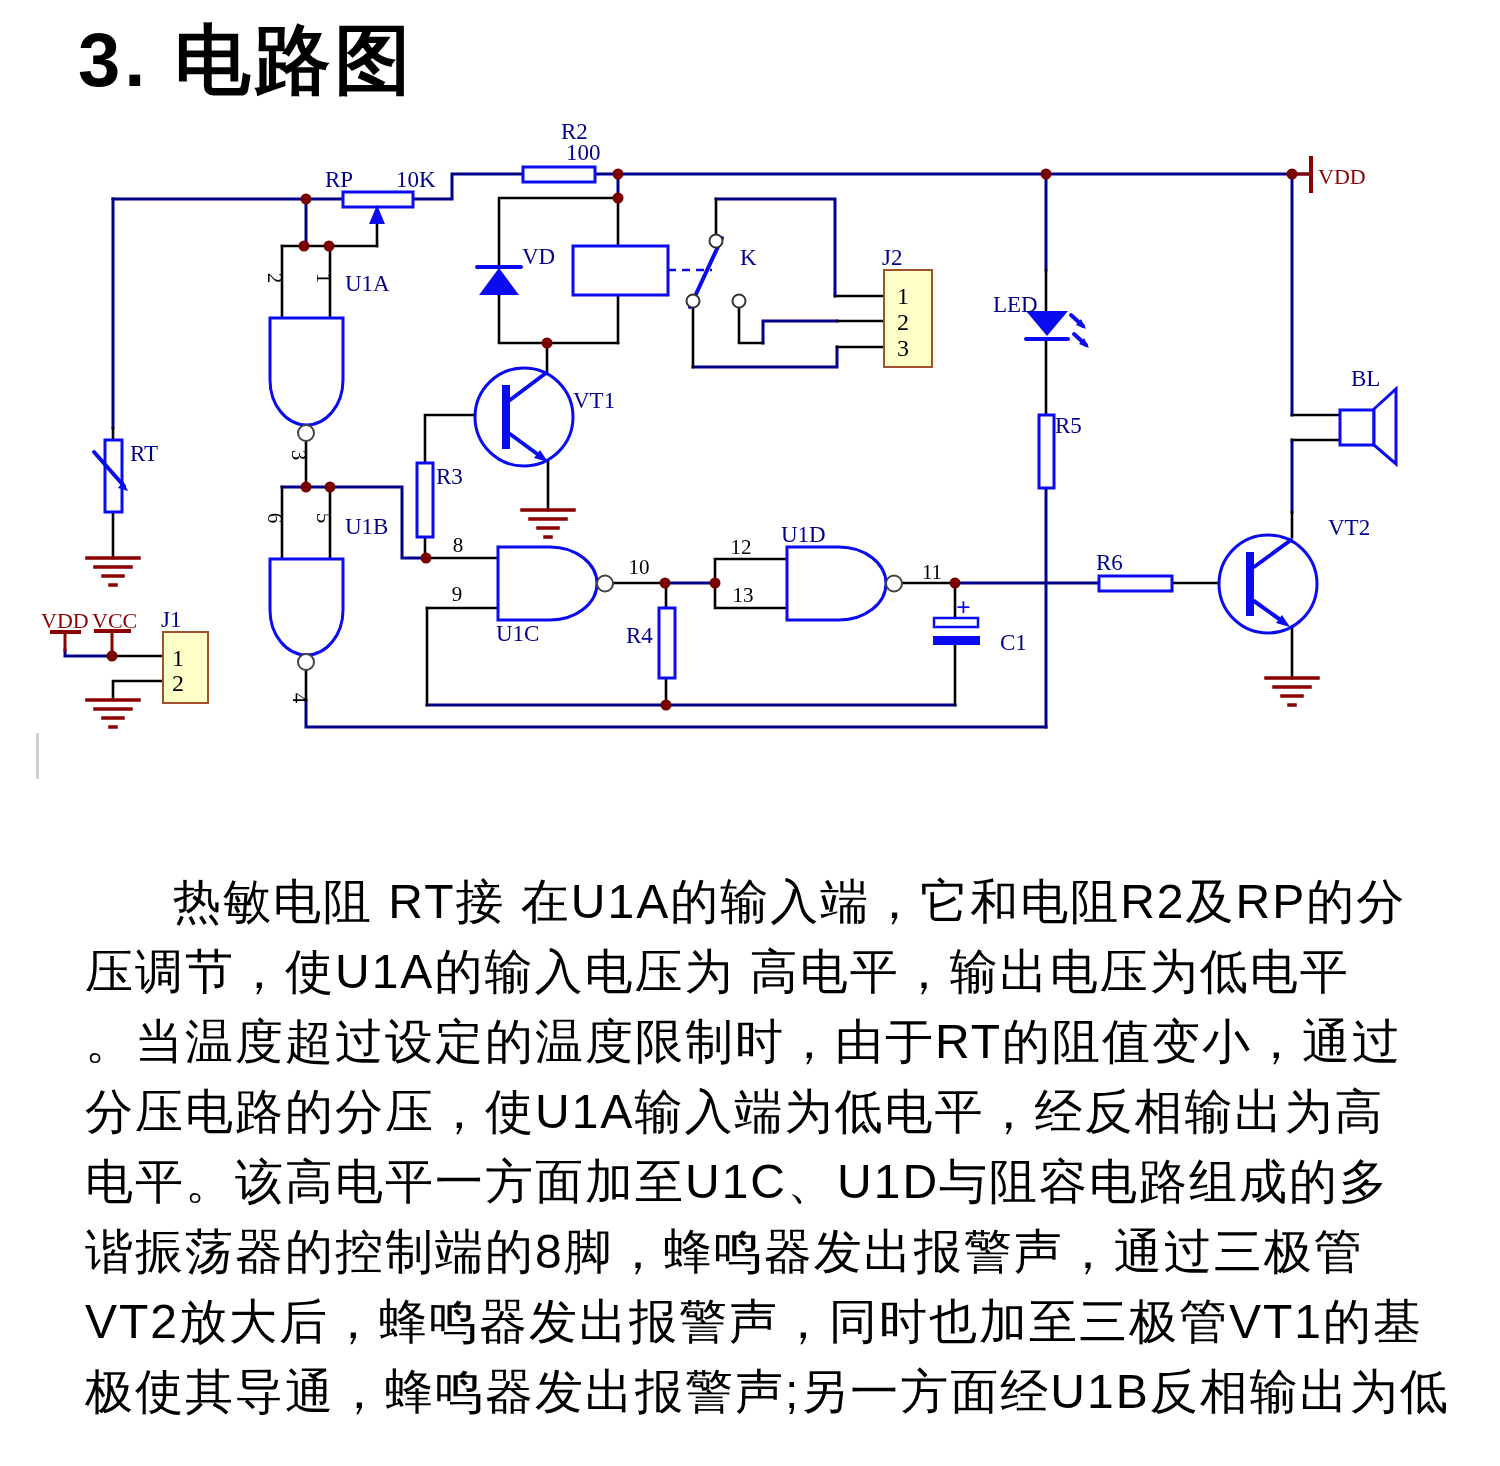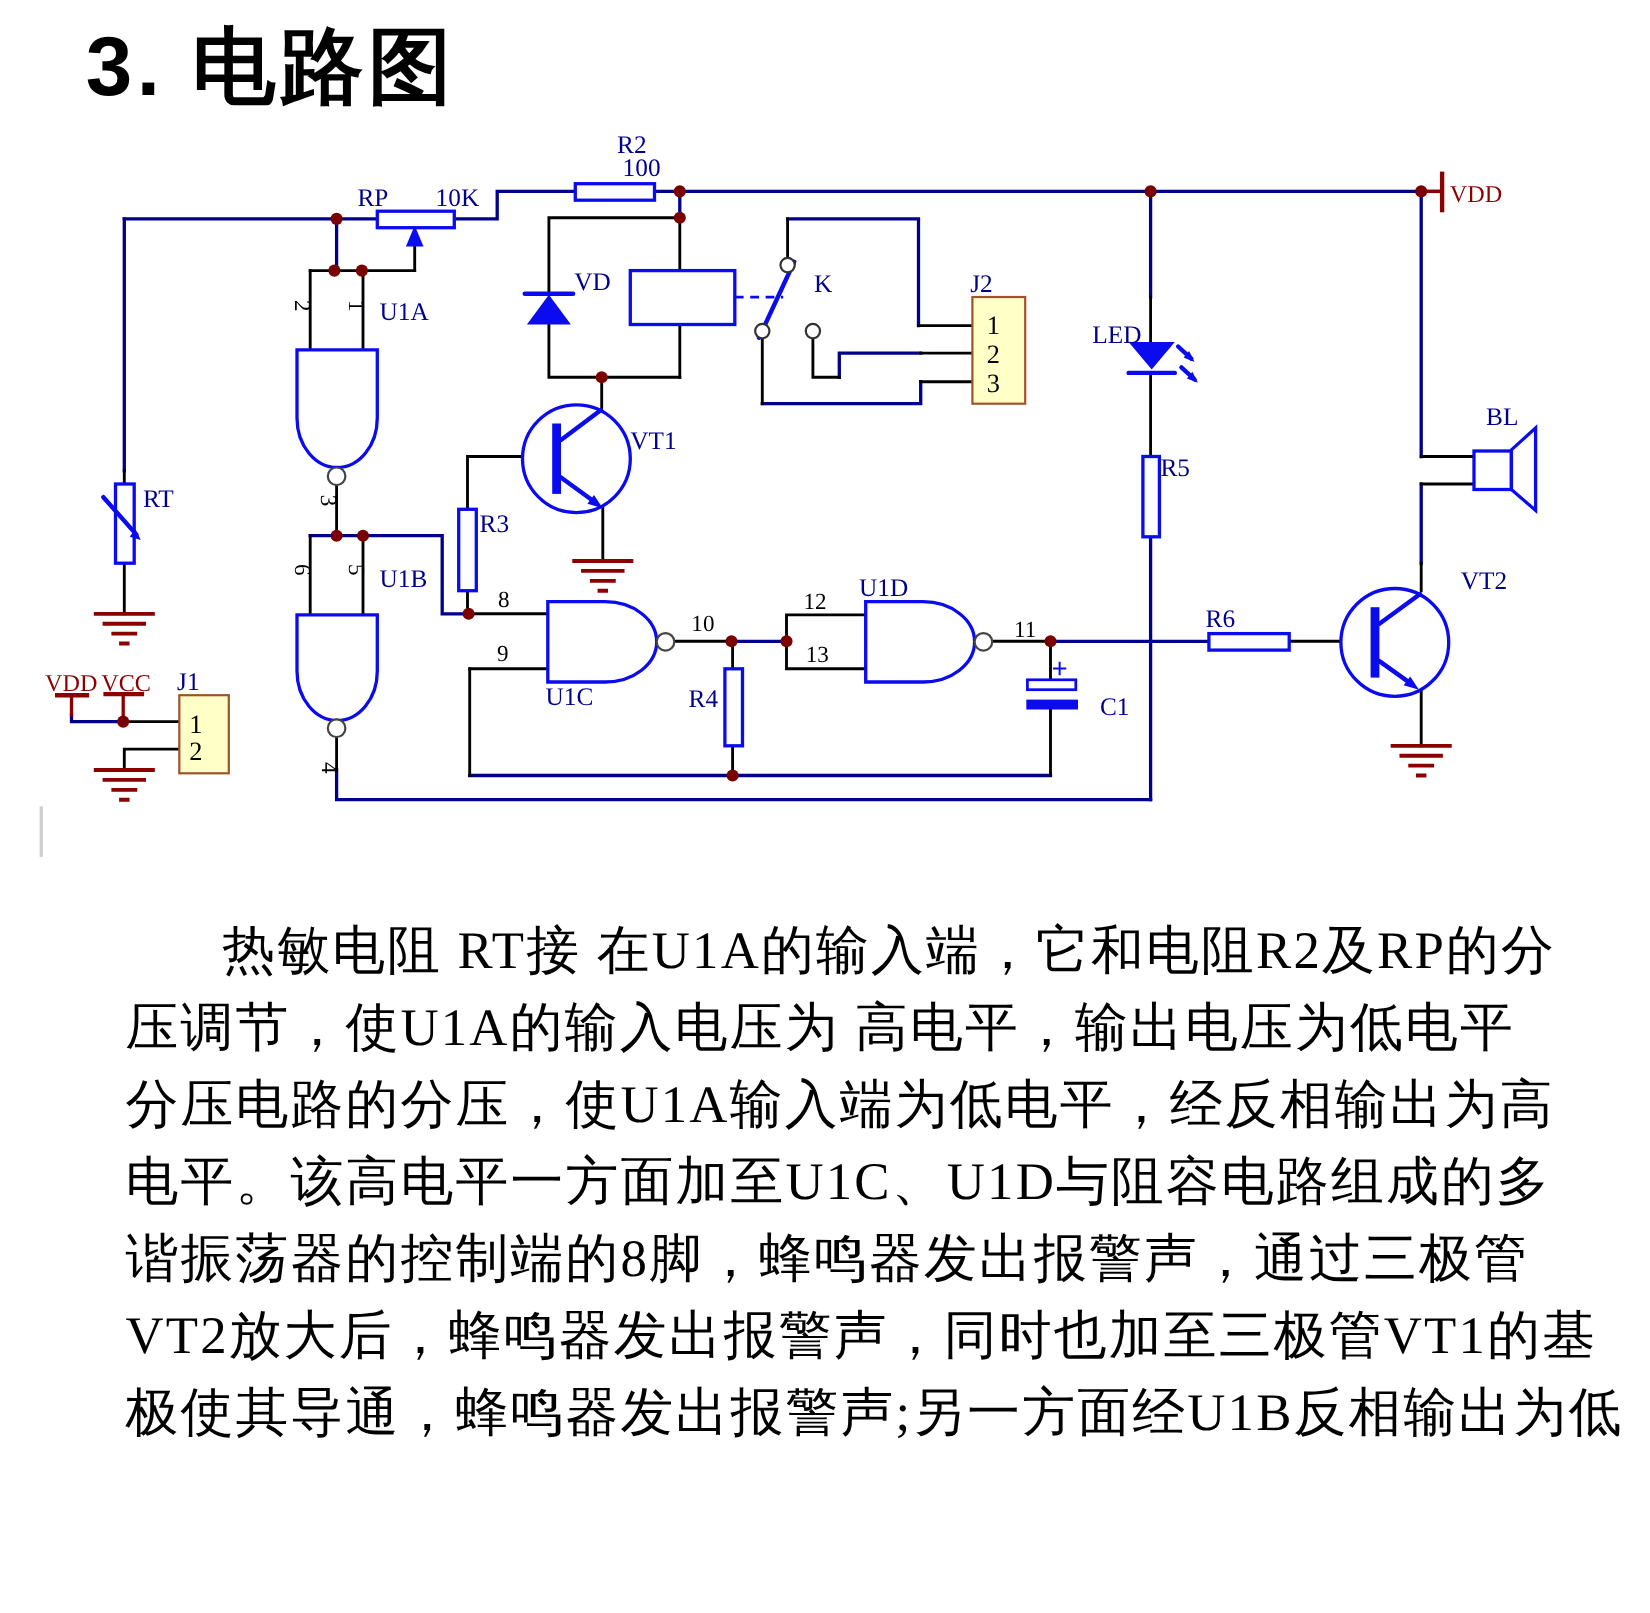--- a/index.html
+++ b/index.html
@@ -16,23 +16,23 @@
   .gnd{stroke:#8B0000;stroke-width:3.5;fill:none;stroke-linecap:square;}
   .pwr{stroke:#8B0000;fill:none;stroke-linecap:square;}
   .dot{fill:#7A0000;stroke:none;}
   .bubble{fill:#fff;stroke:#444;stroke-width:2;}
   .contact{fill:#fff;stroke:#333;stroke-width:2;}
   .lbl{fill:#00008B;font:23px "Liberation Serif",serif;}
   .pin{fill:#000;font:21px "Liberation Serif",serif;}
   .jpin{fill:#000;font:24px "Liberation Serif",serif;}
   .pwrlbl{fill:#8B0000;font:22px "Liberation Serif",serif;}
   .plus{fill:#0B0BEF;font:bold 26px "Liberation Serif",serif;}
-  .description{position:absolute;left:85px;top:830px;width:1345px;color:#000;
+  .description{position:absolute;left:85px;top:867px;width:1345px;color:#000;
                font-size:48px;line-height:70px;letter-spacing:2px;
-               font-family:Liberation Serif, serif;margin-left:29px;}
+               font-family:Liberation Sans, sans-serif;}
   .desc-line{white-space:nowrap;height:70px;}
   .desc-line:first-child{text-indent:88px;}
   .artifact{position:absolute;left:36px;top:733px;width:3px;height:46px;background:#cfcfcf;}
 </style>
 </head>
 <body>
 
 <div class="page">
 
   <div class="title">3. 电路图</div>
@@ -293,20 +293,21 @@
       <circle class="dot" cx="715" cy="583" r="5.5"></circle>
       <circle class="dot" cx="955" cy="583" r="5.5"></circle>
       <circle class="dot" cx="666" cy="705" r="5.5"></circle>
       <circle class="dot" cx="112" cy="656" r="5.5"></circle>
     </g>
   </svg>
 
   <div class="description">
     <div class="desc-line">热敏电阻 RT接 在U1A的输入端，它和电阻R2及RP的分</div>
     <div class="desc-line">压调节，使U1A的输入电压为 高电平，输出电压为低电平</div>
+    <div class="desc-line">。当温度超过设定的温度限制时，由于RT的阻值变小，通过</div>
     <div class="desc-line">分压电路的分压，使U1A输入端为低电平，经反相输出为高</div>
     <div class="desc-line">电平。该高电平一方面加至U1C、U1D与阻容电路组成的多</div>
     <div class="desc-line">谐振荡器的控制端的8脚，蜂鸣器发出报警声，通过三极管</div>
     <div class="desc-line">VT2放大后，蜂鸣器发出报警声，同时也加至三极管VT1的基</div>
     <div class="desc-line">极使其导通，蜂鸣器发出报警声;另一方面经U1B反相输出为低</div>
   </div>
 
   <div class="artifact"></div>
 </div>
 

